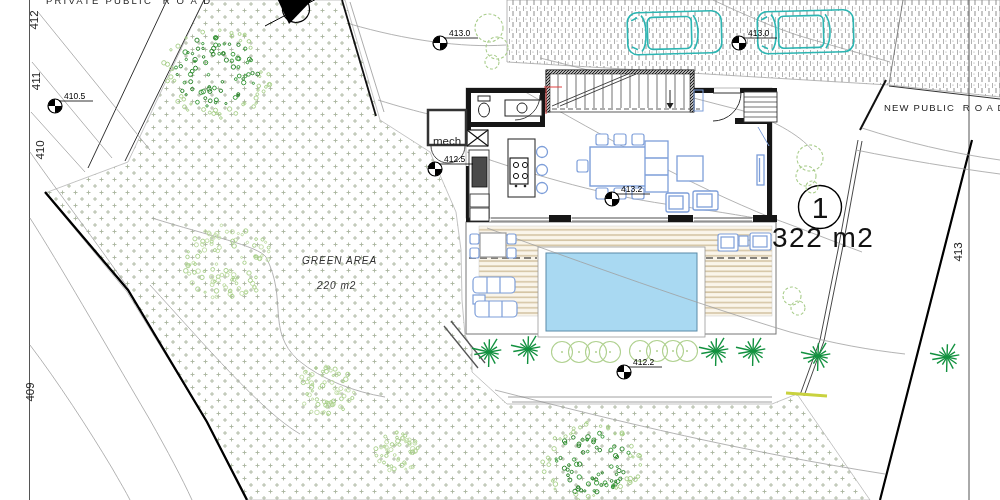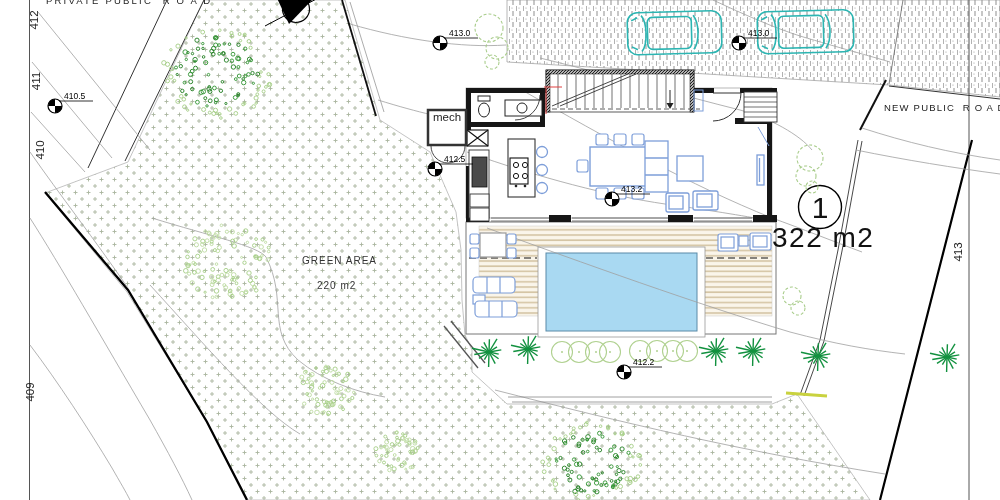--- a/index.html
+++ b/index.html
@@ -1,21 +1,21 @@
 <!DOCTYPE html>
 <html style="--car: #2cb5b2; --furn: #7d9ed9; --pool: #a9d9f2; --deckline: #d5c5a5; --stipple: #a9b49e; --contour: #9f9f9f; --wall: #161616; --accent-red: #e04040; --survey-yellow: #c9d23f;"><head>
 <meta charset="utf-8">
 <style>
   html,body{margin:0;padding:0;background:#fff;}
   #canvas{position:relative;width:1000px;height:500px;background:#fff;overflow:hidden;
           font-family:"Liberation Sans",sans-serif;}
   #canvas svg{position:absolute;left:0;top:0;}
   .lbl{position:absolute;color:#111;white-space:pre;line-height:1;}
   .road-lbl{font-size:9.5px;letter-spacing:2.2px;color:#222;}
-  .green-lbl{font-size:10px;letter-spacing:1px;color:#333;}
+  .green-lbl{font-size:10px;letter-spacing:1px;color:#333;font-style:italic;}
   .mech-lbl{font-size:11.5px;color:#222;}
 </style>
 </head>
 <body>
 
 <div id="canvas">
 
 <svg width="1000" height="500" viewBox="0 0 1000 500">
   <defs>
     <pattern id="stipple" width="13" height="13" patternUnits="userSpaceOnUse">
@@ -923,15 +923,15 @@
         <text transform="translate(44,150) rotate(-90)" text-anchor="middle" font-size="11.5" fill="#222" font-family="Liberation Sans, sans-serif">410</text>
         <text transform="translate(34,392) rotate(-90)" text-anchor="middle" font-size="11.5" fill="#222" font-family="Liberation Sans, sans-serif">409</text>
         <text transform="translate(962,252) rotate(-90)" text-anchor="middle" font-size="11.5" fill="#222" font-family="Liberation Sans, sans-serif">413</text>
       </g>
 </svg>
 
 <div class="lbl road-lbl" style="left:46px;top:-4px;">PRIVATE PUBLIC  R O A D</div>
 <div class="lbl road-lbl" style="left:884px;top:103px;letter-spacing:1.2px;">NEW PUBLIC  R O A D</div>
 <div class="lbl green-lbl" style="left:302px;top:256px;">GREEN AREA</div>
 <div class="lbl green-lbl" style="left:317px;top:281px;">220 m2</div>
-<div class="lbl mech-lbl" style="left:433px;top:112px;">mech</div>
+<div class="lbl mech-lbl" style="left:433px;top:136px;">mech</div>
 
 </div>
 
 </body></html>

